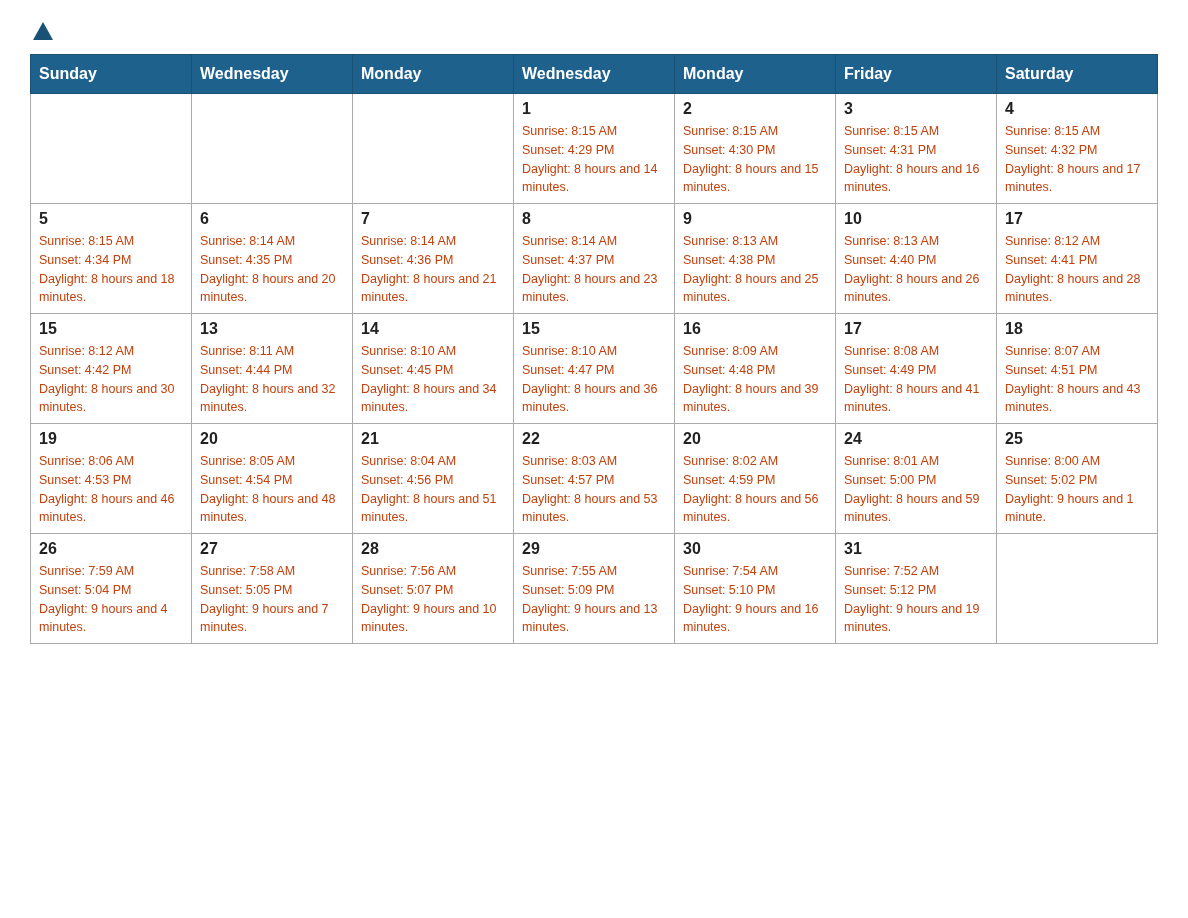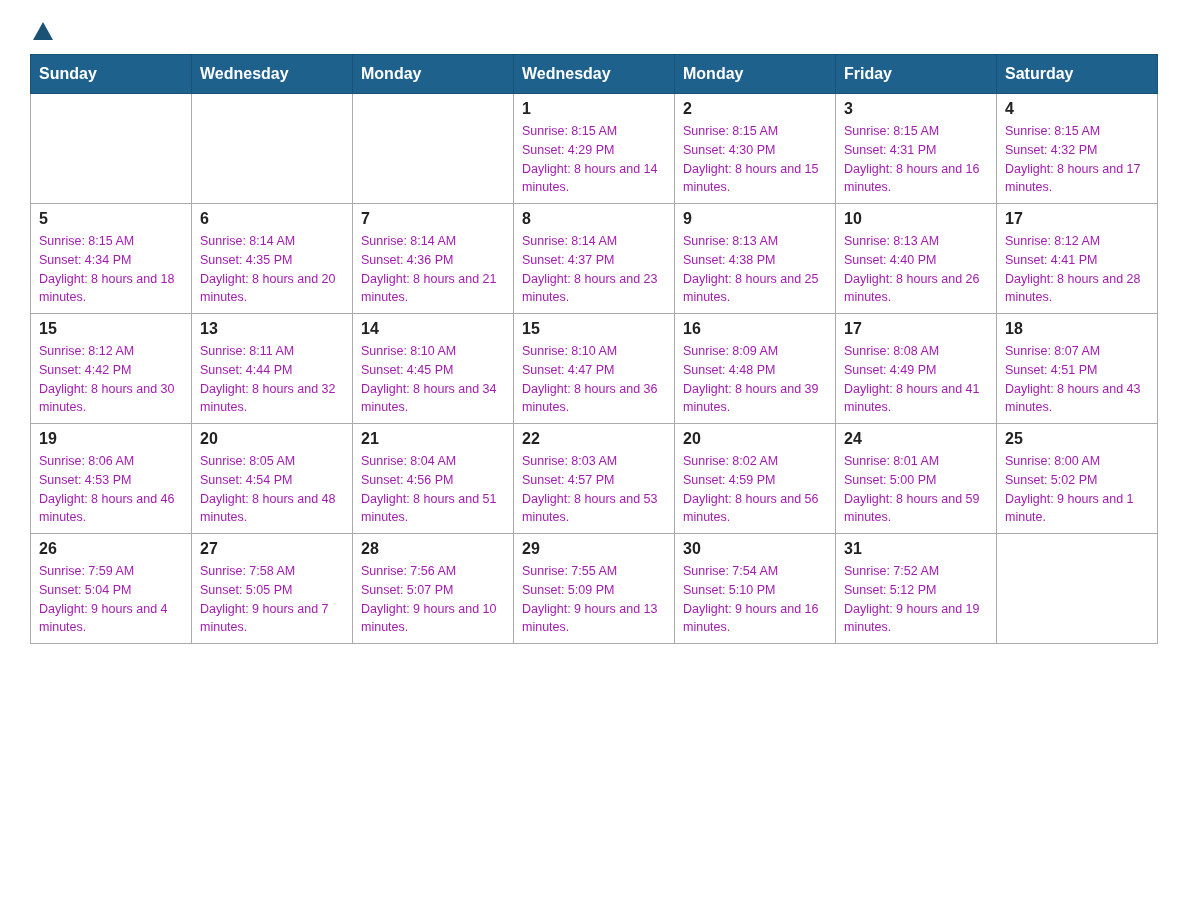--- a/index.html
+++ b/index.html
@@ -79,21 +79,21 @@
     }
     .day-num {
       font-size: 16px;
       font-weight: bold;
       color: #222;
       margin-bottom: 4px;
       display: block;
     }
     .day-info {
       font-size: 12.5px;
-      color: #a21caf;
+      color: #c2410c;
       line-height: 1.5;
     }
     .empty-cell {
       background: #fff;
     }
   </style>
 </head>
 <body>
 
 <div class="header">

